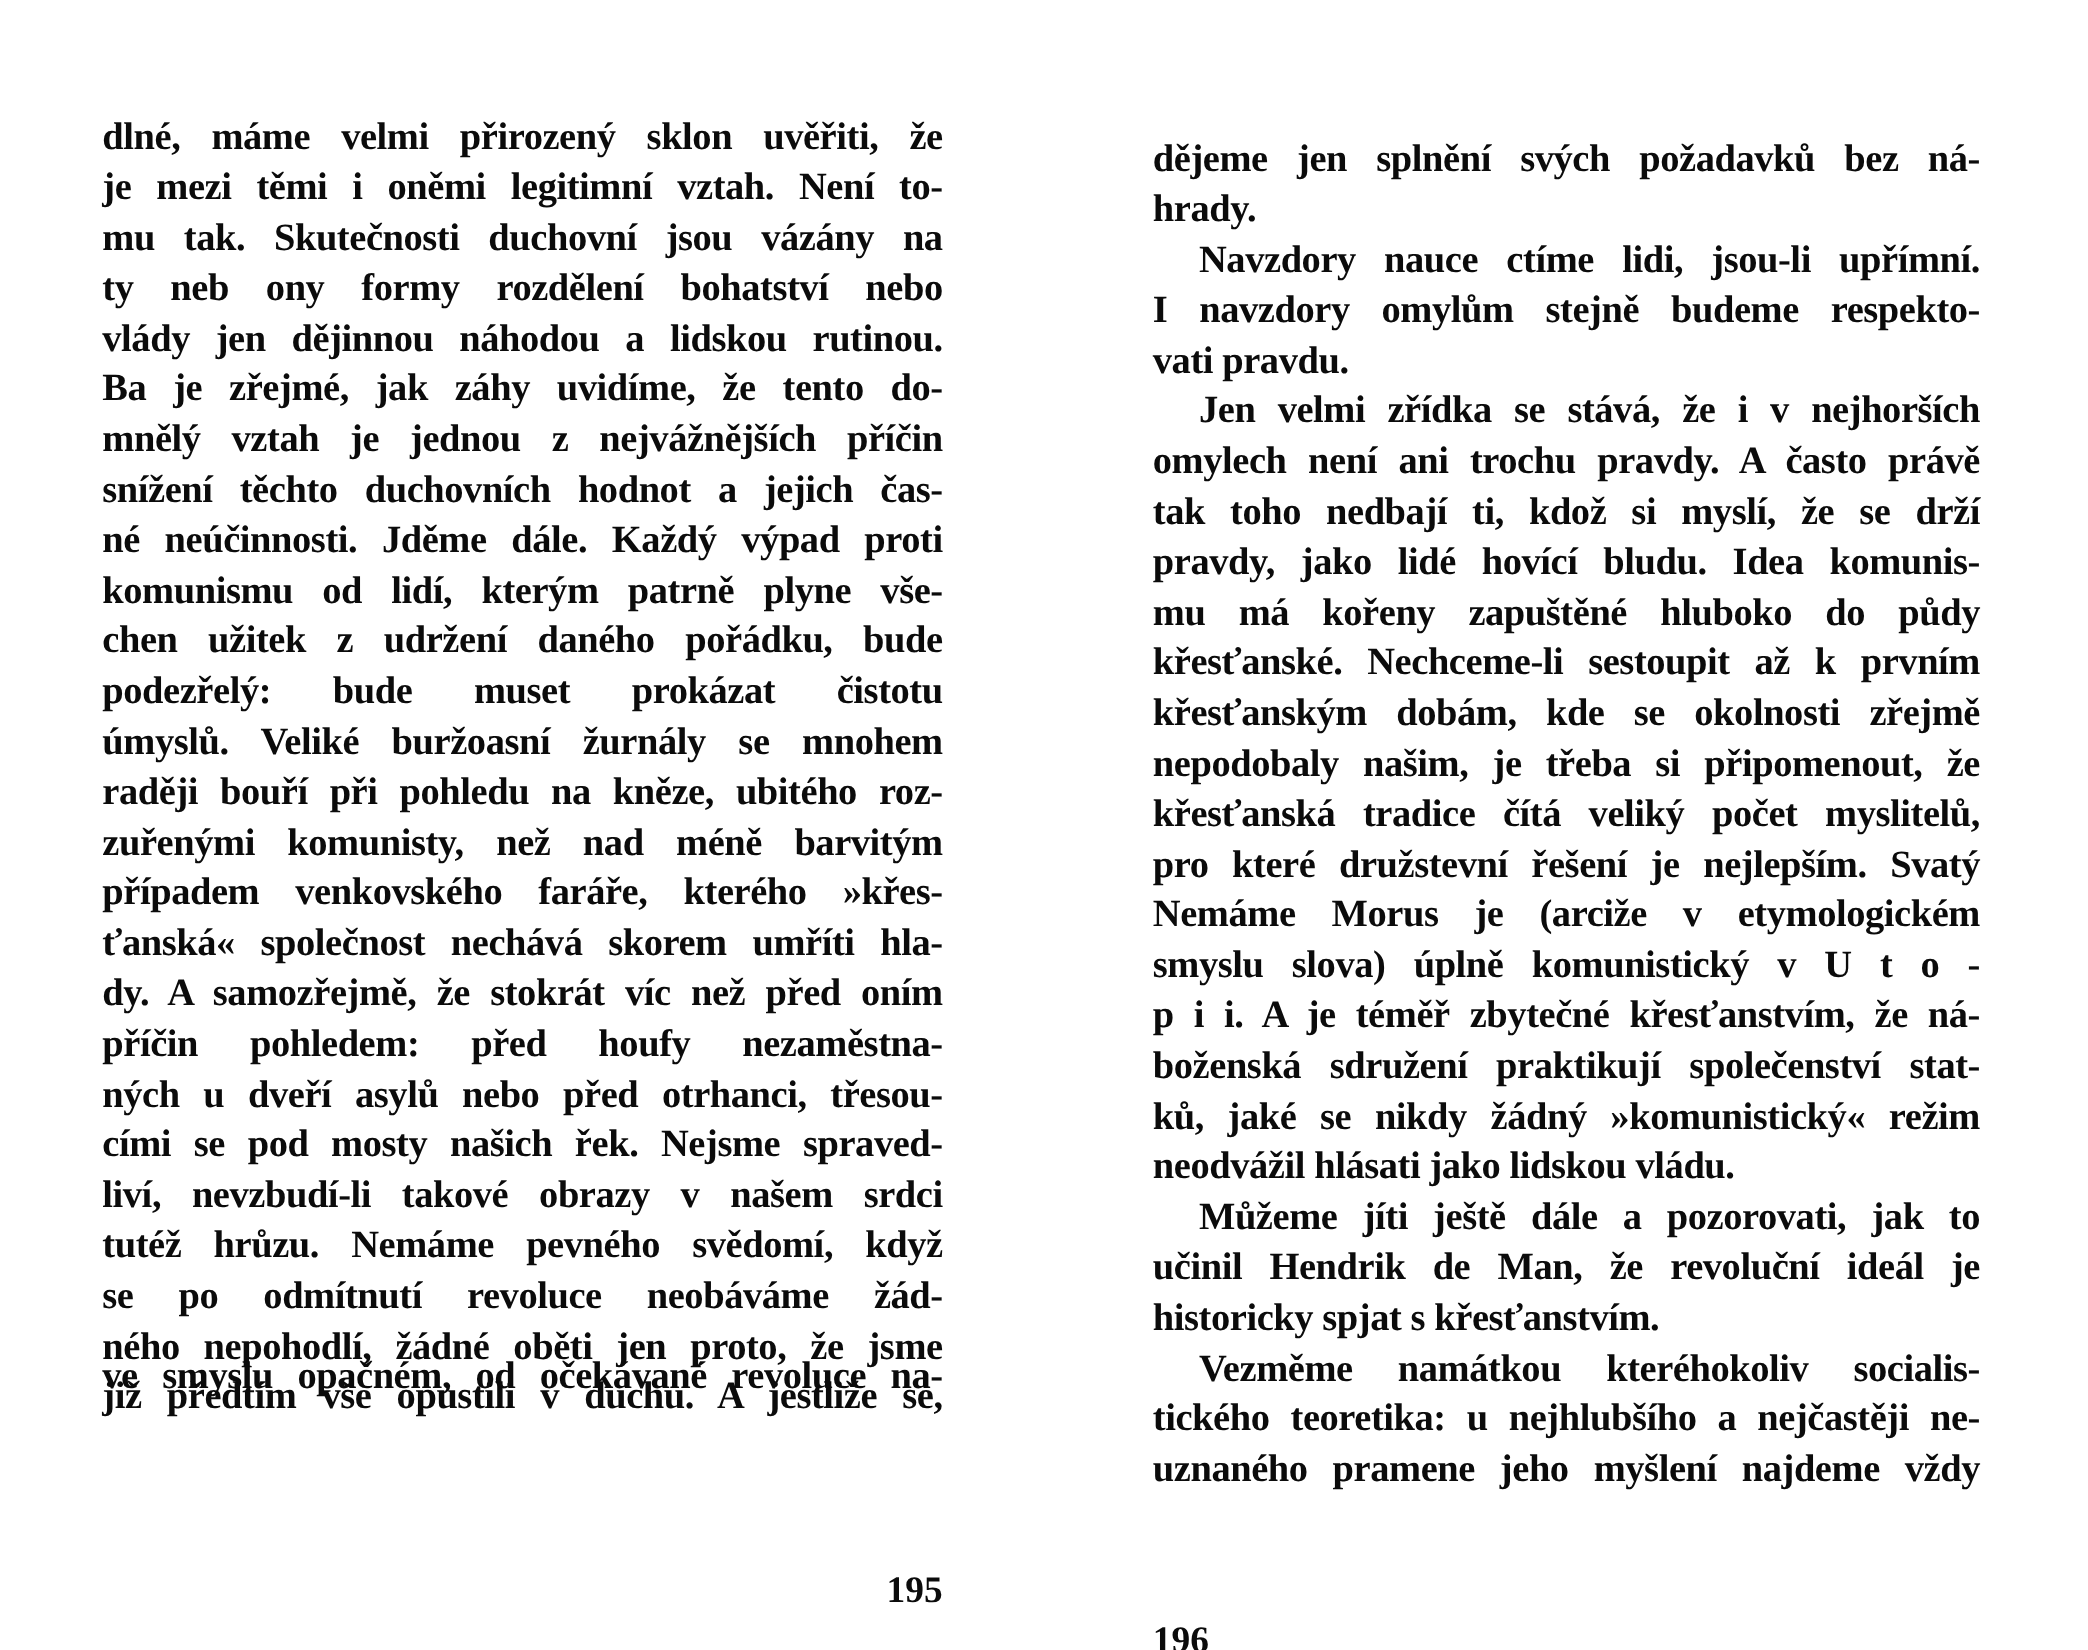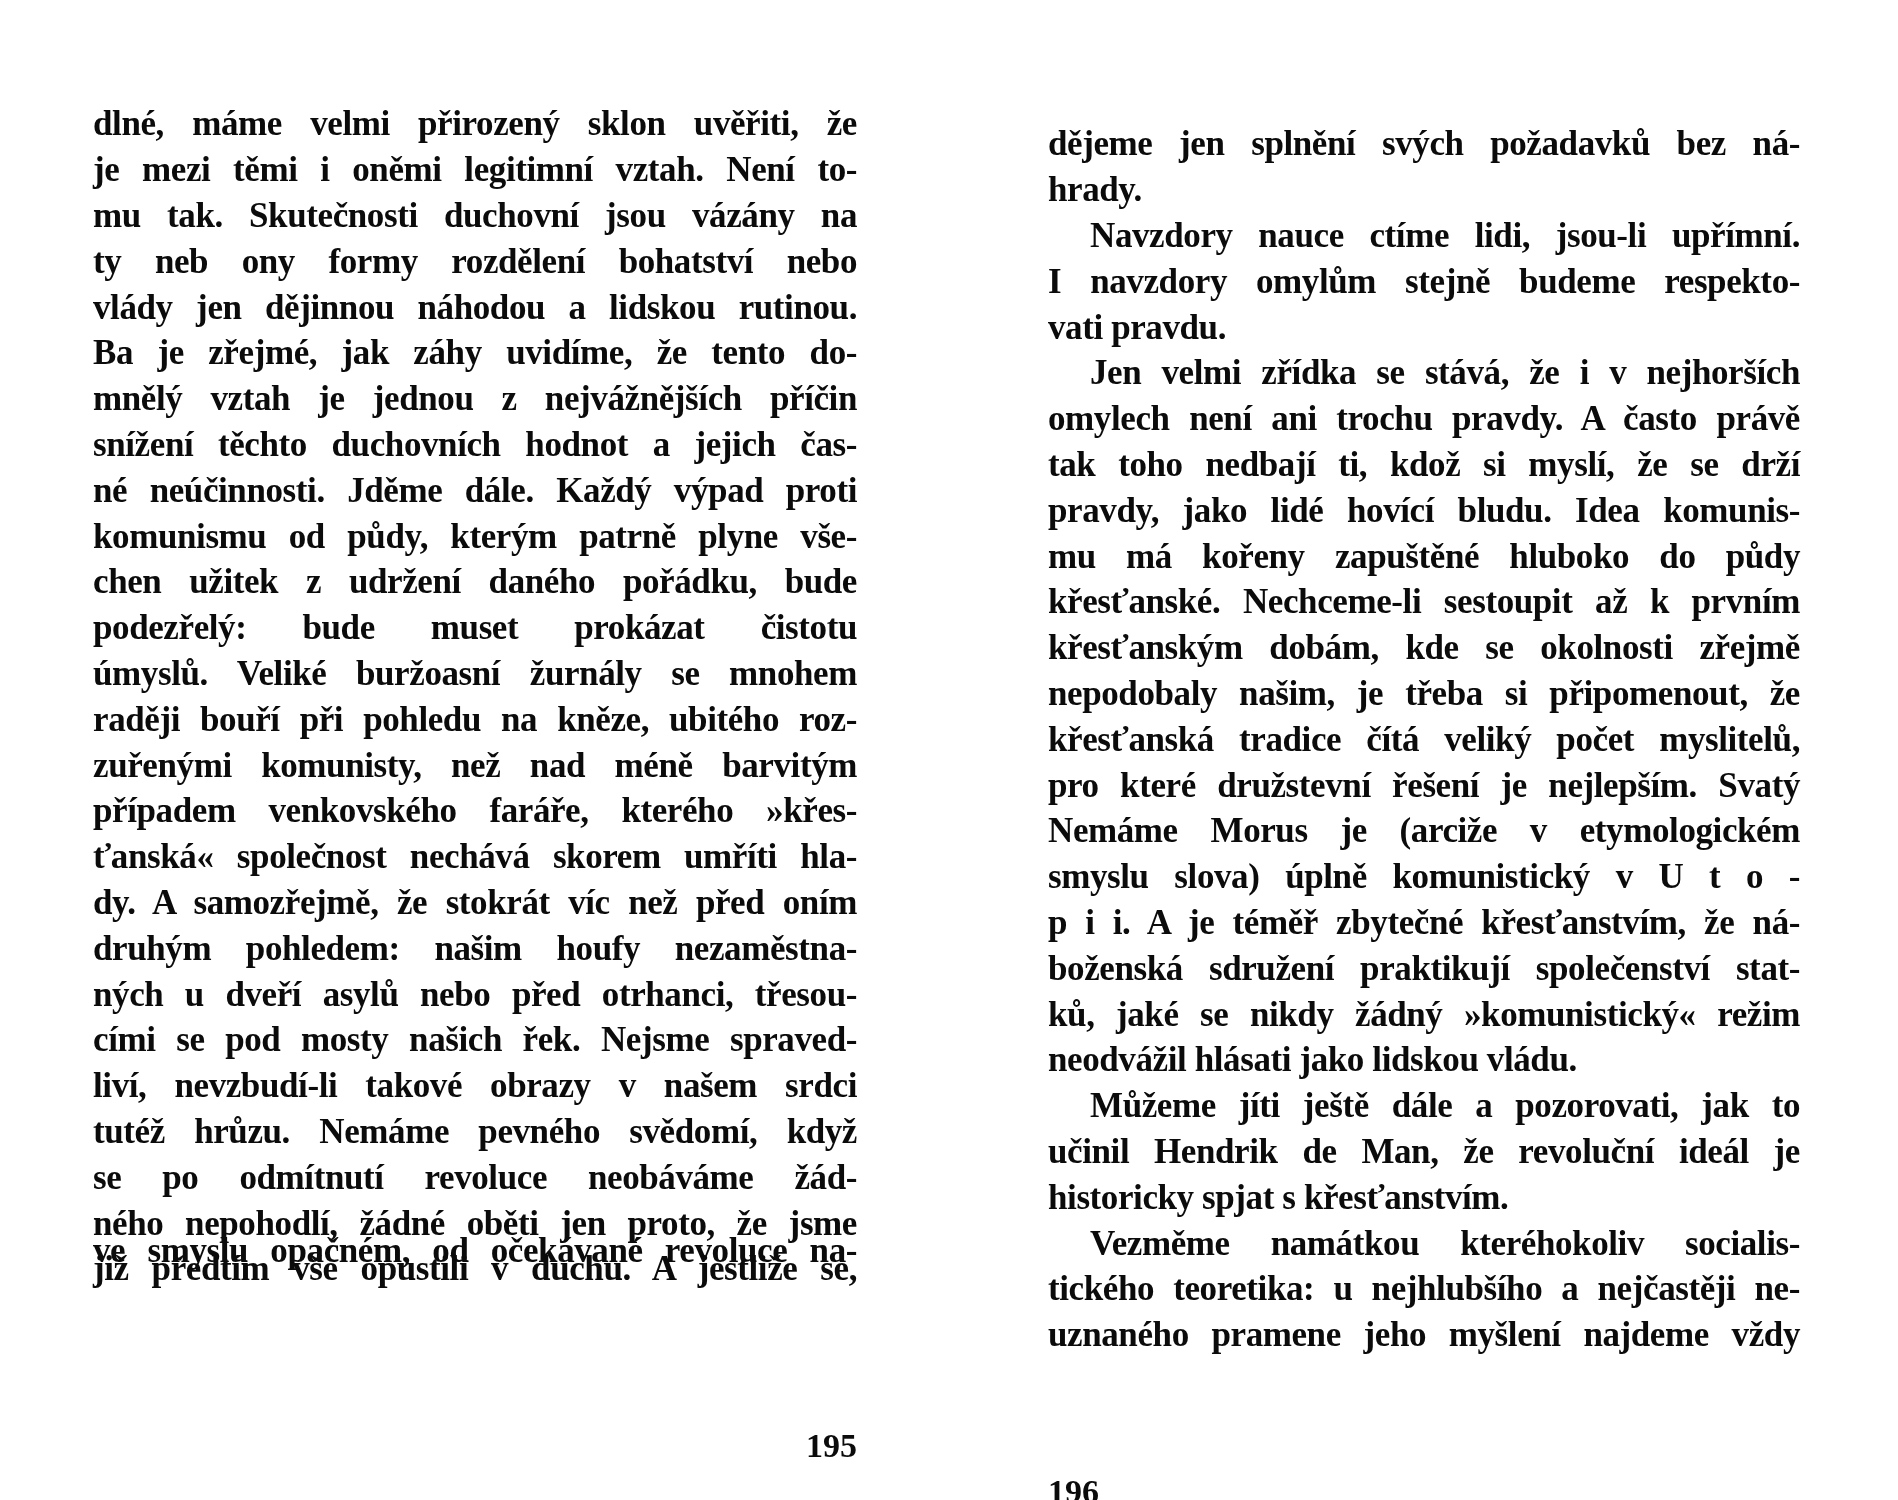--- a/index.html
+++ b/index.html
@@ -54,30 +54,30 @@
   <div class="text-block">
     <div class="line" style="top:101px">dlné, máme velmi přirozený sklon uvěřiti, že</div>
     <div class="line" style="top:147px">je mezi těmi i oněmi legitimní vztah. Není to-</div>
     <div class="line" style="top:193px">mu tak. Skutečnosti duchovní jsou vázány na</div>
     <div class="line" style="top:239px">ty neb ony formy rozdělení bohatství nebo</div>
     <div class="line" style="top:285px">vlády jen dějinnou náhodou a lidskou rutinou.</div>
     <div class="line" style="top:330px">Ba je zřejmé, jak záhy uvidíme, že tento do-</div>
     <div class="line" style="top:376px">mnělý vztah je jednou z nejvážnějších příčin</div>
     <div class="line" style="top:422px">snížení těchto duchovních hodnot a jejich čas-</div>
     <div class="line" style="top:468px">né neúčinnosti. Jděme dále. Každý výpad proti</div>
-    <div class="line" style="top:514px">komunismu od půdy, kterým patrně plyne vše-</div>
+    <div class="line" style="top:514px">komunismu od lidí, kterým patrně plyne vše-</div>
     <div class="line" style="top:559px">chen užitek z udržení daného pořádku, bude</div>
     <div class="line" style="top:605px">podezřelý: bude muset prokázat čistotu</div>
     <div class="line" style="top:651px">úmyslů. Veliké buržoasní žurnály se mnohem</div>
     <div class="line" style="top:697px">raději bouří při pohledu na kněze, ubitého roz-</div>
     <div class="line" style="top:743px">zuřenými komunisty, než nad méně barvitým</div>
     <div class="line" style="top:788px">případem venkovského faráře, kterého »křes-</div>
     <div class="line" style="top:834px">ťanská« společnost nechává skorem umříti hla-</div>
     <div class="line" style="top:880px">dy. A samozřejmě, že stokrát víc než před oním</div>
-    <div class="line" style="top:926px">druhým pohledem: našim houfy nezaměstna-</div>
+    <div class="line" style="top:926px">příčin pohledem: před houfy nezaměstna-</div>
     <div class="line" style="top:972px">ných u dveří asylů nebo před otrhanci, třesou-</div>
     <div class="line" style="top:1017px">cími se pod mosty našich řek. Nejsme spraved-</div>
     <div class="line" style="top:1063px">liví, nevzbudí-li takové obrazy v našem srdci</div>
     <div class="line" style="top:1109px">tutéž hrůzu. Nemáme pevného svědomí, když</div>
     <div class="line" style="top:1155px">se po odmítnutí revoluce neobáváme žád-</div>
     <div class="line" style="top:1201px">ného nepohodlí, žádné oběti jen proto, že jsme</div>
     <div class="line" style="top:1246px">již předtím vše opustili v duchu. A jestliže se,</div>
     <div class="line" style="top:1228px">ve smyslu opačném, od očekávané revoluce na-</div>
   </div>
   <div class="folio">195</div>

